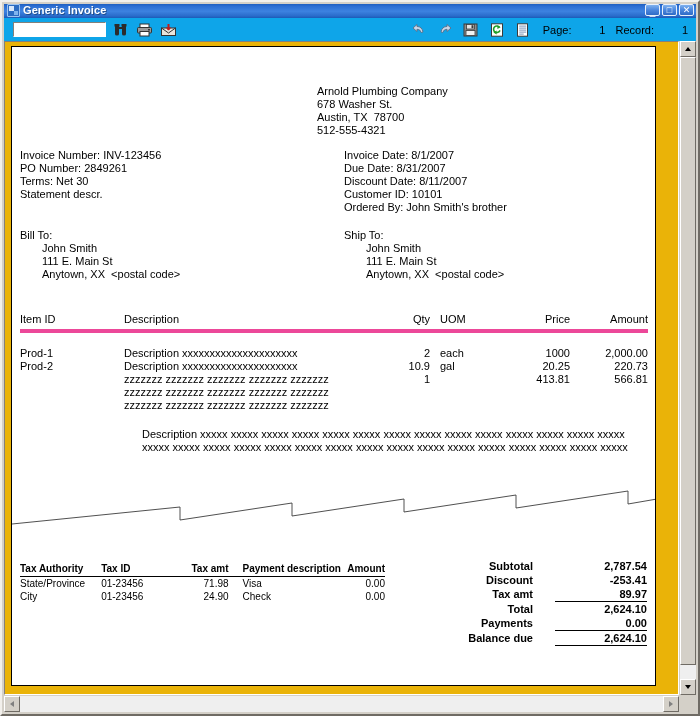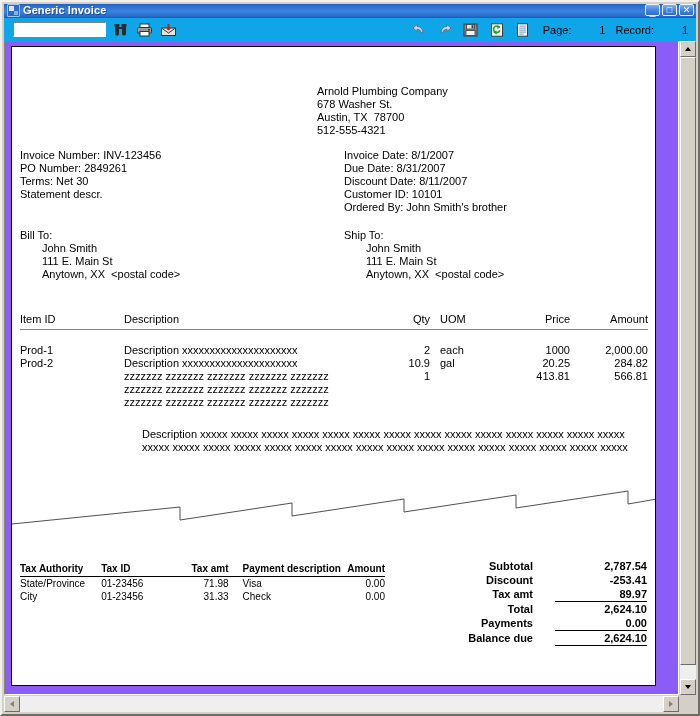--- a/index.html
+++ b/index.html
@@ -155,21 +155,21 @@
   .client {
     position: absolute;
     left: 2px; top: 39px;
     right: 2px; bottom: 2px;
     background: #d4d0c8;
   }
   .page-view {
     position: absolute;
     left: 0; top: 0;
     right: 17px; bottom: 17px;
-    background: #8b5cf6;
+    background: #eab308;
     border-top: 1px solid #84807a;
     border-left: 1px solid #84807a;
     border-right: 1px solid #ffffff;
     border-bottom: 1px solid #ffffff;
     overflow: hidden;
     box-sizing: border-box;
     text-decoration: underline;
   }
   .paper {
     position: absolute;
@@ -290,21 +290,21 @@
   table.items-table {
     width: 100%;
     border-collapse: collapse;
     font-size: 11px;
     line-height: 13px;
   }
   table.items-table th {
     font-weight: normal;
     text-align: left;
     padding: 0 0 3px 0;
-    border-bottom: 1px solid #ec4899;
+    border-bottom: 4px solid #ec4899;
   }
   table.items-table th.num,
   table.items-table td.num { text-align: right; }
   table.items-table td {
     padding: 0;
     vertical-align: top;
   }
   tr.spacer td { height: 14px; }
   .col-item { width: 104px; }
   .col-desc { width: auto; }
@@ -544,21 +544,21 @@
                   <td class="col-uom">each</td>
                   <td class="col-price num">1000</td>
                   <td class="col-amt num">2,000.00</td>
                 </tr>
                 <tr>
                   <td class="col-item">Prod-2</td>
                   <td class="col-desc">Description xxxxxxxxxxxxxxxxxxxxx</td>
                   <td class="col-qty num">10.9</td>
                   <td class="col-uom">gal</td>
                   <td class="col-price num">20.25</td>
-                  <td class="col-amt num">284.82</td>
+                  <td class="col-amt num">220.73</td>
                 </tr>
                 <tr>
                   <td class="col-item"></td>
                   <td class="col-desc">zzzzzzz zzzzzzz zzzzzzz zzzzzzz zzzzzzz</td>
                   <td class="col-qty num">1</td>
                   <td class="col-uom"></td>
                   <td class="col-price num">413.81</td>
                   <td class="col-amt num">566.81</td>
                 </tr>
                 <tr>
@@ -601,21 +601,21 @@
               <tr>
                 <td class="c-auth">State/Province</td>
                 <td class="c-taxid">01-23456</td>
                 <td class="c-taxamt num">71.98</td>
                 <td class="c-pay">Visa</td>
                 <td class="c-payamt num">0.00</td>
               </tr>
               <tr>
                 <td class="c-auth">City</td>
                 <td class="c-taxid">01-23456</td>
-                <td class="c-taxamt num">31.33</td>
+                <td class="c-taxamt num">24.90</td>
                 <td class="c-pay">Check</td>
                 <td class="c-payamt num">0.00</td>
               </tr>
             </tbody>
           </table>
 
           <div class="totals">
             <table>
               <tbody>
                   <tr>

